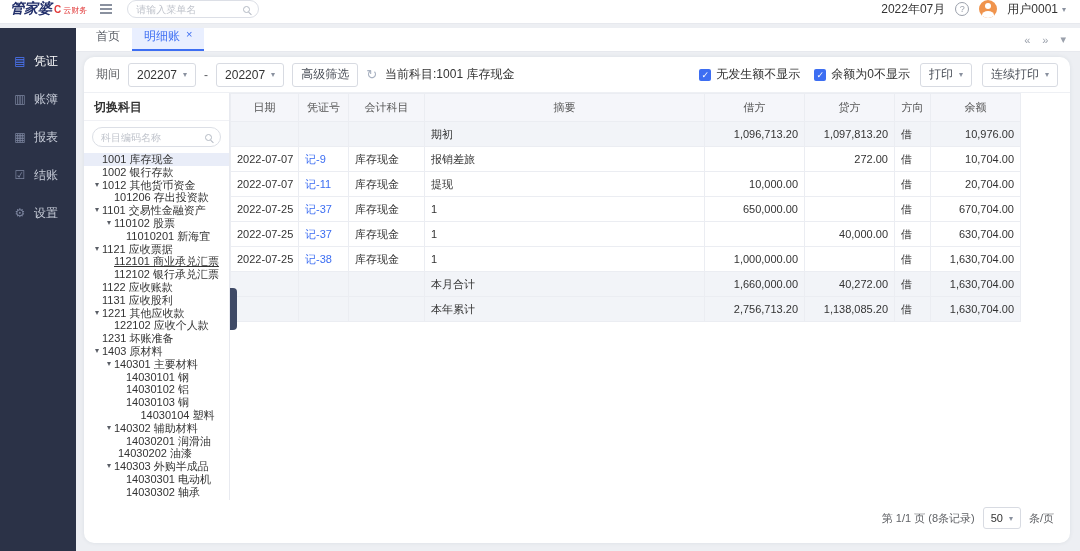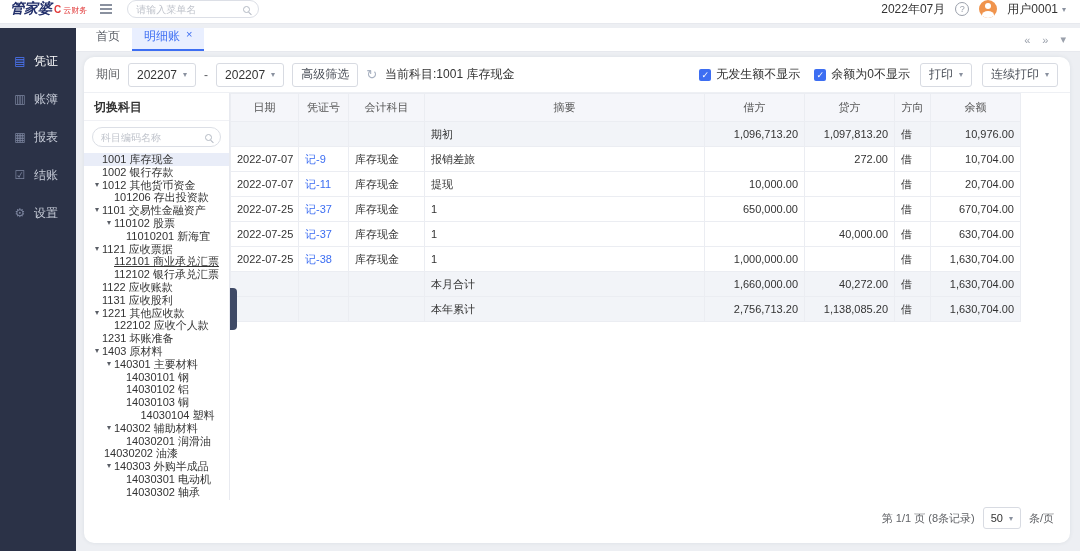--- a/index.html
+++ b/index.html
@@ -299,21 +299,21 @@
           <div class="tree-item" style="padding-left: 42px; justify-content: center;">
             <span class="tree-label">14030104 塑料</span>
           </div>
           <div class="tree-item" style="padding-left: 20px;">
             <span class="tree-arrow">▾</span>
             <span class="tree-label">140302 辅助材料</span>
           </div>
           <div class="tree-item" style="padding-left: 42px;">
             <span class="tree-label">14030201 润滑油</span>
           </div>
-          <div class="tree-item" style="padding-left: 20px;">
+          <div class="tree-item" style="padding-left: 34px;">
             <span class="tree-label">14030202 油漆</span>
           </div>
           <div class="tree-item" style="padding-left: 20px;">
             <span class="tree-arrow">▾</span>
             <span class="tree-label">140303 外购半成品</span>
           </div>
           <div class="tree-item" style="padding-left: 42px;">
             <span class="tree-label">14030301 电动机</span>
           </div>
           <div class="tree-item" style="padding-left: 42px;">

